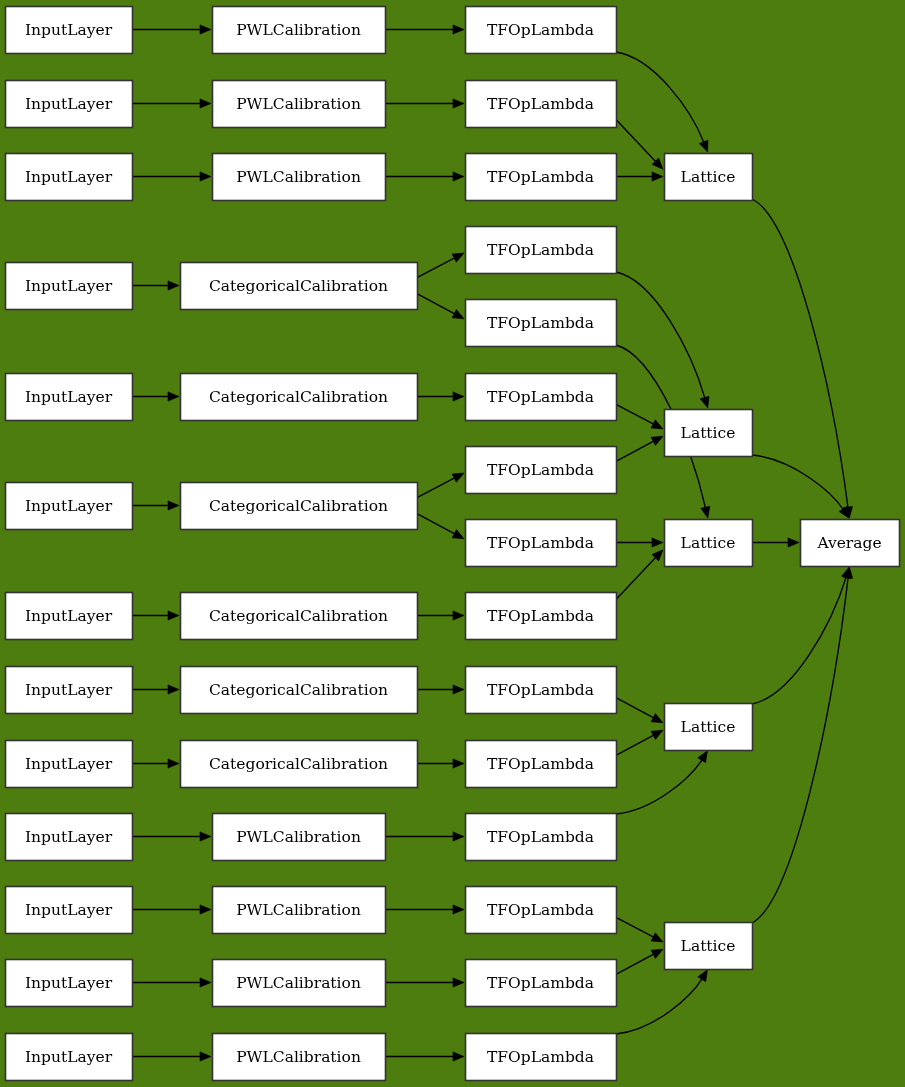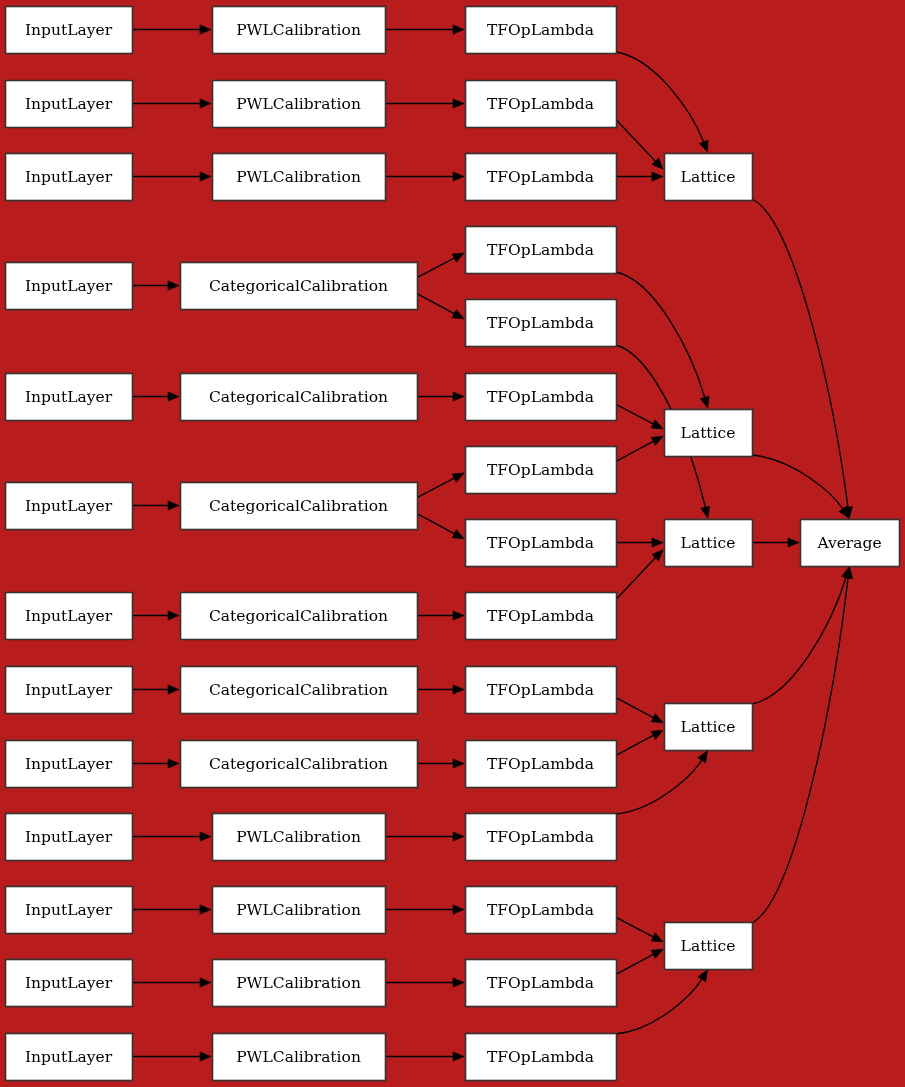--- a/index.html
+++ b/index.html
@@ -4,21 +4,21 @@
 <style>
   html, body {
     margin: 0;
     padding: 0;
     background: #ffffff;
   }
   #diagram-root {
     position: relative;
     width: 905px;
     height: 1087px;
-    background: #b91c1c;
+    background: #4d7c0f;
     font-family: "DejaVu Serif", "Liberation Serif", serif;
     overflow: hidden;
   }
   svg.graph {
     display: block;
     width: 905px;
     height: 1087px;
   }
   .node-box {
     fill: #ffffff;

